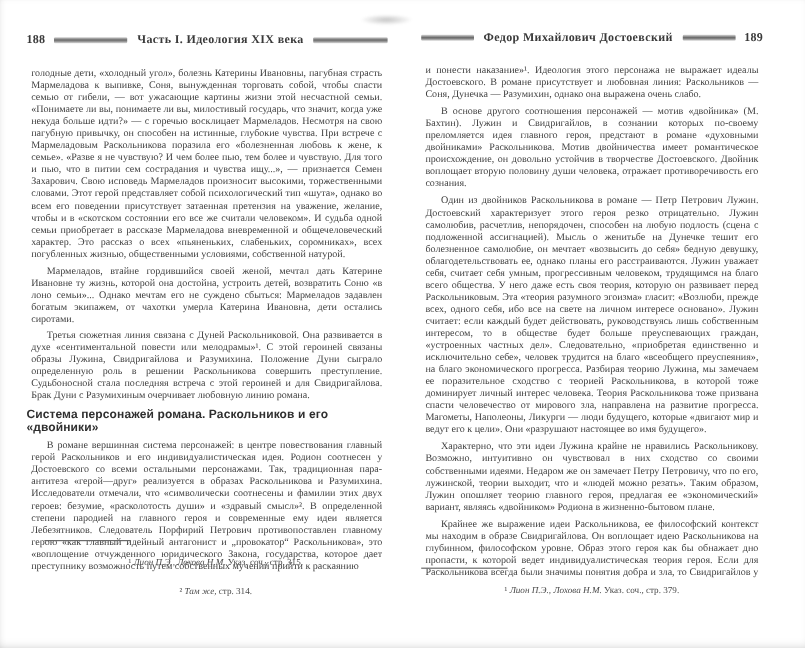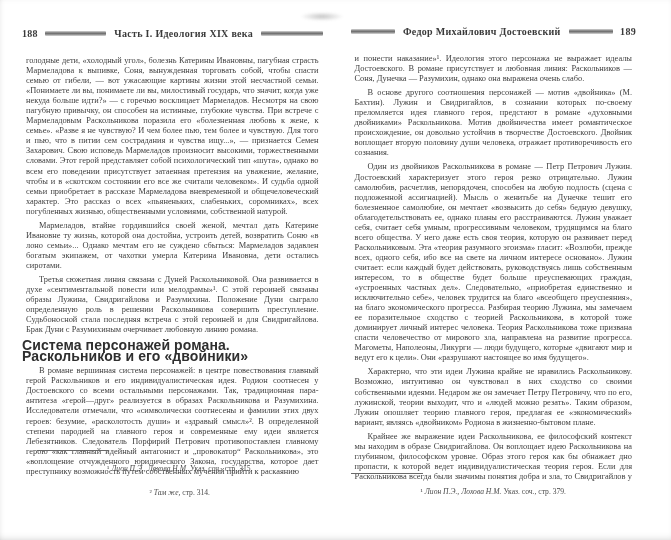--- a/index.html
+++ b/index.html
@@ -61,21 +61,21 @@
     text-align: justify;
     font-size: 8.4px;
     line-height: 10.05px;
     color: #3e3e3e;
   }
   .body p { margin: 4px; text-indent: 13px; }
   .body p.noindent { text-indent: 0; }
   .subhead {
     font-family: "Liberation Sans", "DejaVu Sans", sans-serif;
     font-weight: bold;
-    font-size: 14px;
+    font-size: 10px;
     line-height: 11px;
     letter-spacing: .1px;
     color: #2f2f2f;
     margin: 5px 14px 4px 0;
     text-align: left;
   }
   .footnotes {
     position: absolute;
     left: 37px; right: 13px;
     bottom: 30px;

